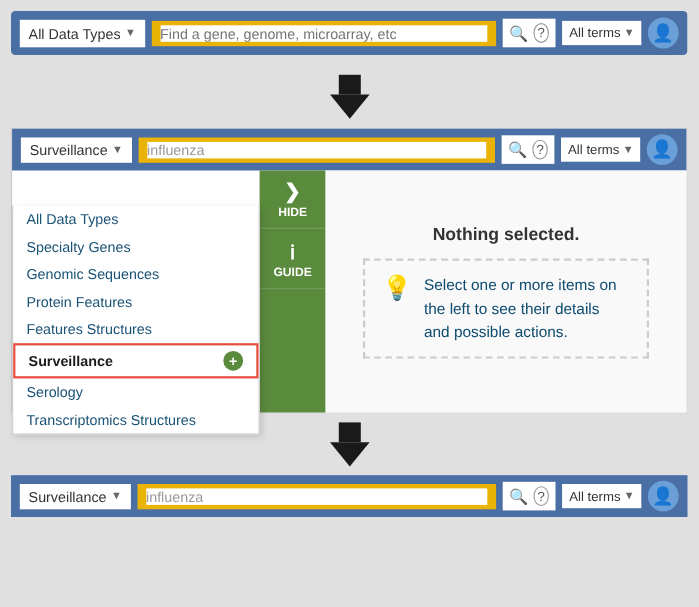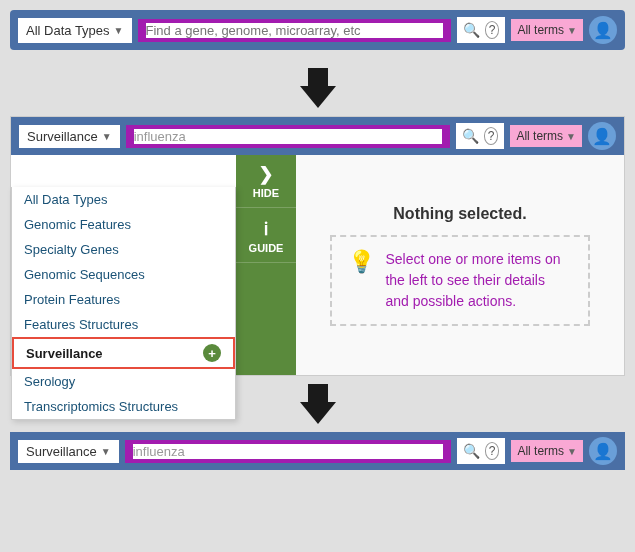--- a/index.html
+++ b/index.html
@@ -30,42 +30,42 @@
       padding: 5px 8px;
       font-size: 13px;
       color: #333;
       white-space: nowrap;
       display: flex;
       align-items: center;
       gap: 4px;
     }
     .search-input-wrapper {
       flex: 1;
-      background: #a21caf;
+      background: #eab308;
       display: flex;
       align-items: center;
       padding: 4px 8px;
     }
     .search-input-wrapper input {
       border: none;
       outline: none;
       width: 100%;
       font-size: 13px;
       color: #999;
     }
     .search-icons {
       display: flex;
       align-items: center;
       background: white;
       padding: 4px 6px;
       gap: 4px;
       color: #555;
     }
     .all-terms-selector {
-      background: #f9a8d4;
+      background: #ffffff;
       display: flex;
       align-items: center;
       padding: 4px 6px;
       gap: 3px;
       color: #333;
       font-size: 12px;
     }
     .user-avatar {
       background: #6a9fd8;
       border-radius: 50%;
@@ -185,21 +185,21 @@
       gap: 10px;
       max-width: 260px;
     }
     .bulb-icon {
       color: #e6a817;
       font-size: 22px;
       flex-shrink: 0;
     }
     .hint-text {
       font-size: 14px;
-      color: #a21caf;
+      color: #0c4a6e;
       line-height: 1.5;
     }
 
     
     .bottom-section {
       margin: 0 10px 10px 10px;
     }
     .bottom-search-bar {
       display: flex;
       align-items: center;
@@ -278,23 +278,20 @@
       <span class="chevron">▼</span>
     </div>
     <div class="user-avatar">👤</div>
   </div>
 
   <div style="display:flex; position:relative;">
 
     <div class="dropdown-menu">
       <div class="dropdown-item">
         <span>All Data Types</span>
-      </div>
-      <div class="dropdown-item">
-        <span>Genomic Features</span>
       </div>
       <div class="dropdown-item">
         <span>Specialty Genes</span>
       </div>
       <div class="dropdown-item">
         <span>Genomic Sequences</span>
       </div>
       <div class="dropdown-item">
         <span>Protein Features</span>
       </div>

